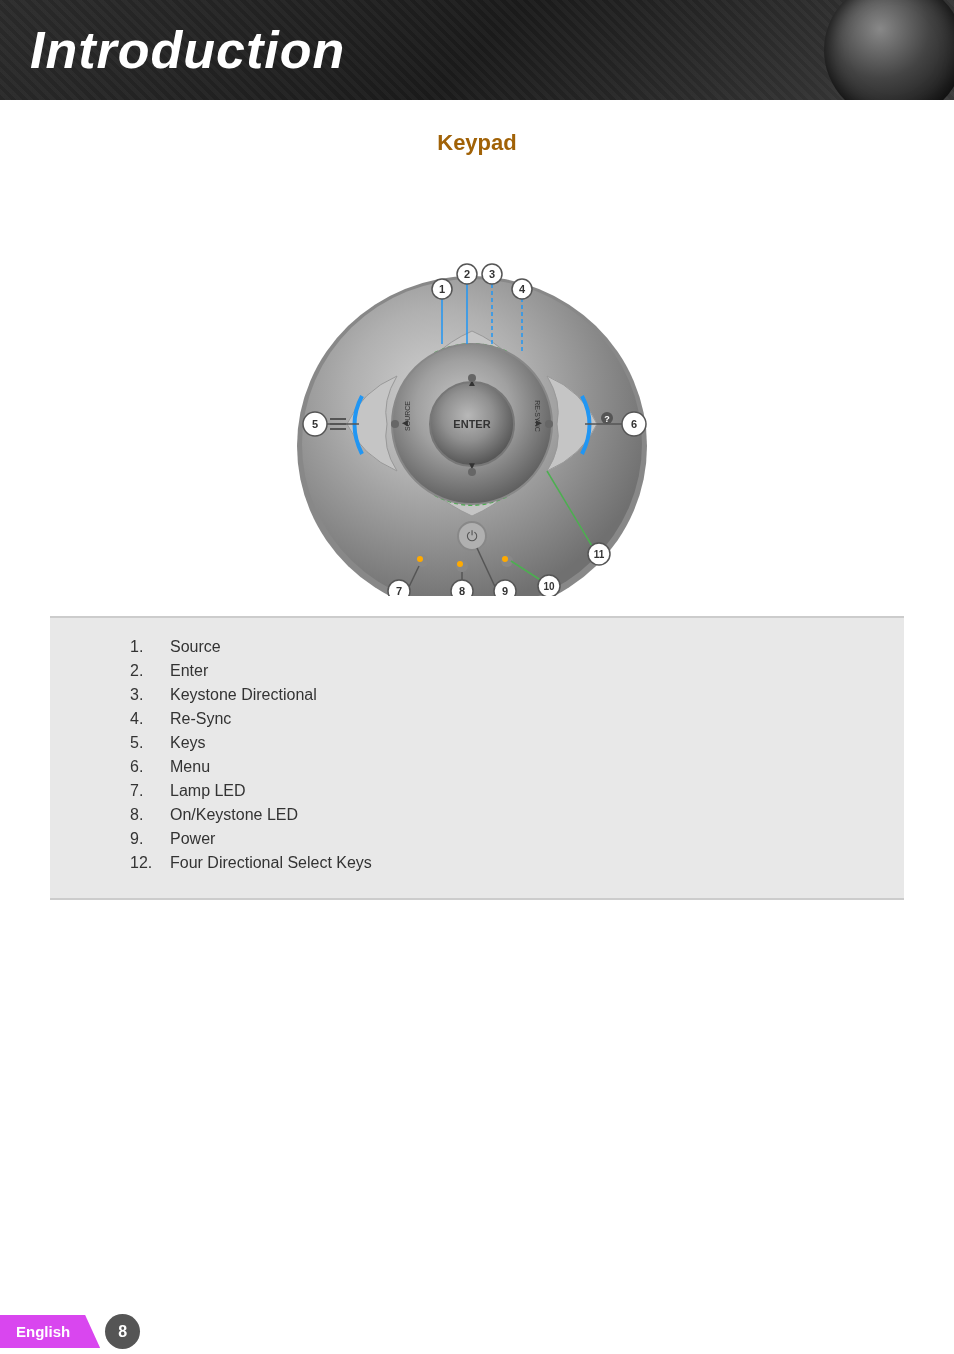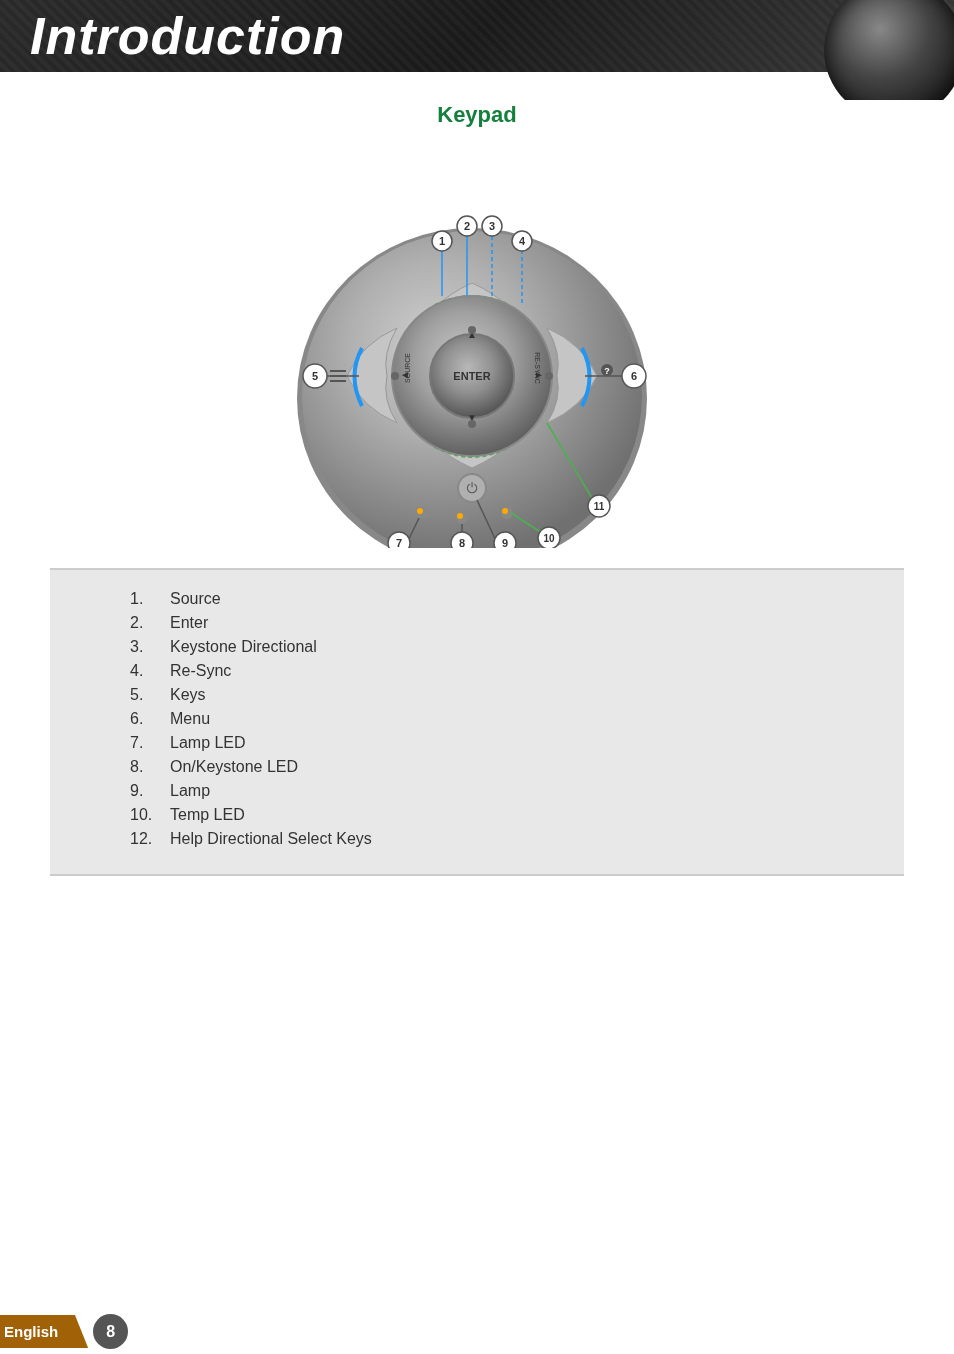--- a/index.html
+++ b/index.html
@@ -8,21 +8,21 @@
       height: 1354px;
       background: #ffffff;
       font-family: Arial, sans-serif;
       overflow: hidden;
       position: relative;
     }
 
     
     .header {
       width: 100%;
-      height: 72px;
+      height: 100px;
       background: linear-gradient(135deg, #2a2a2a 0%, #1a1a1a 50%, #3a3a3a 100%);
       position: relative;
       display: flex;
       align-items: center;
       padding-left: 30px;
     }
     .header::before {
       content: '';
       position: absolute;
       top: 0; left: 0; right: 0; bottom: 0;
@@ -64,21 +64,22 @@
 
     
     .main-content {
       padding: 30px 50px;
     }
 
     .section-title {
       font-size: 22px;
       font-weight: bold;
       text-align: center;
-      color: #15803d;
+      margin-bottom: 20px;
+      color: #a16207;
     }
 
     
     .keypad-diagram {
       width: 100%;
       display: flex;
       justify-content: center;
       margin-bottom: 20px;
     }
 
@@ -117,23 +118,23 @@
     .footer {
       position: absolute;
       bottom: 0;
       left: 0;
       width: 954px;
       height: 45px;
       display: flex;
       align-items: center;
     }
     .footer-lang {
-      background: #a16207;
+      background: #d946ef;
       color: white;
-      padding: 8px 4px;
+      padding: 8px 16px;
       font-size: 15px;
       font-weight: bold;
       clip-path: polygon(0 0, 85% 0, 100% 100%, 0 100%);
       padding-right: 30px;
     }
     .footer-page {
       background: #555;
       color: white;
       width: 35px;
       height: 35px;
@@ -318,29 +319,25 @@
         <li>
           <span class="desc-num">7.</span>
           <span>Lamp LED</span>
         </li>
         <li>
           <span class="desc-num">8.</span>
           <span>On/Keystone LED</span>
         </li>
         <li>
           <span class="desc-num">9.</span>
-          <span>Lamp</span>
-        </li>
-        <li>
-          <span class="desc-num">10.</span>
-          <span>Temp LED</span>
+          <span>Power</span>
         </li>
         <li>
           <span class="desc-num">12.</span>
-          <span>Help Directional Select Keys</span>
+          <span>Four Directional Select Keys</span>
         </li>
       </ul>
   </div>
 
 </div>
 
 <div class="footer">
   <div class="footer-lang">English</div>
   <div class="footer-page">8</div>
 </div>

